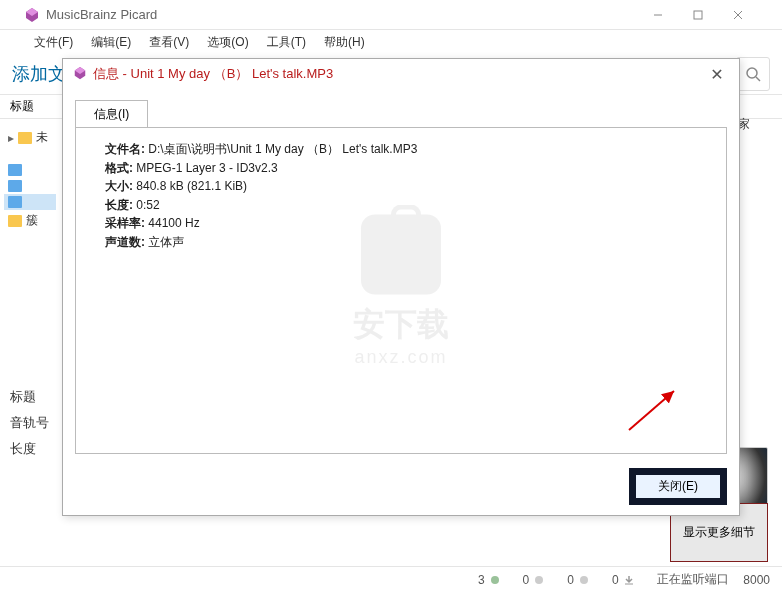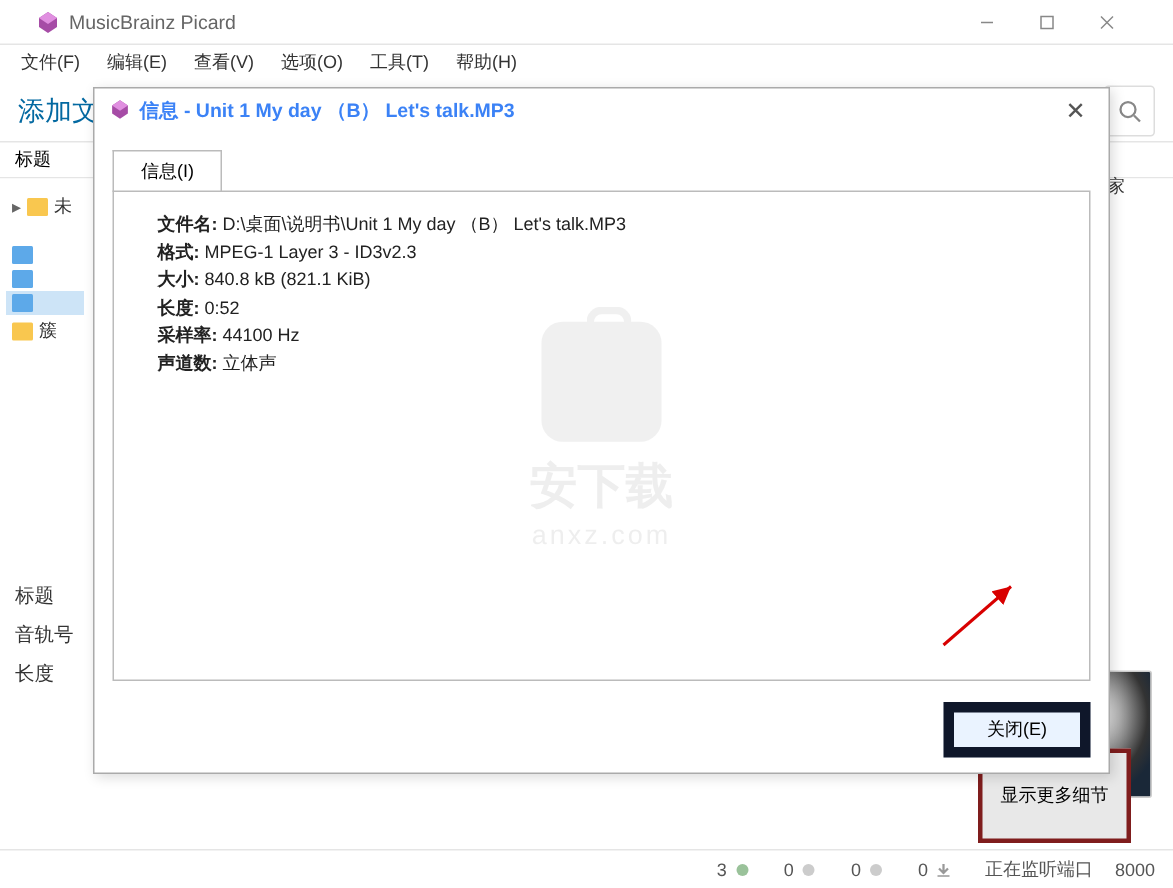--- a/index.html
+++ b/index.html
@@ -4,48 +4,48 @@
 <style>
 * { box-sizing: border-box; margin: 0; padding: 0; font-family: "Microsoft YaHei", "SimSun", sans-serif; font-size: 12px; }
 body { width: 782px; height: 592px; background: #fff; overflow: hidden; position: relative; }
 
 .titlebar { height: 30px; display: flex; align-items: center; padding: 0 24px; border-bottom: 1px solid #e5e5e5; }
 .app-icon { width: 16px; height: 16px; margin-right: 6px; }
 .title-text { color: #666; font-size: 13px; flex: 1; }
 .win-btns { display: flex; gap: 0; }
 .win-btn { width: 40px; height: 28px; display: flex; align-items: center; justify-content: center; color: #888; }
 
-.menubar { height: 24px; display: flex; padding: 0 6px; gap: 2px; }
+.menubar { height: 24px; display: flex; align-items: center; padding: 0 6px; gap: 2px; margin-left: 20px; }
 .menu-item { padding: 3px 8px; color: #333; }
 
 .toolbar-area { height: 40px; display: flex; align-items: center; padding: 0 12px; gap: 8px; }
 .toolbar-label { color: #0369a1; font-size: 18px; }
 .search-icon { width: 34px; height: 34px; border: 1px solid #ddd; border-radius: 3px; display: flex; align-items: center; justify-content: center; margin-left: auto; color: #888; }
 
 .content { height: 360px; background: #fff; display: flex; }
 .left-tree { width: 60px; padding: 8px 4px; }
 .tree-item { display: flex; align-items: center; gap: 4px; padding: 2px 4px; }
 .folder-icon { width: 14px; height: 12px; background: #f9c74f; border-radius: 1px; }
 .folder-icon.blue { background: #5da9e9; }
 .folder-text { font-size: 12px; color: #333; }
 .panel-labels { position: absolute; left: 10px; bottom: 130px; }
 .panel-label { padding: 4px 0; color: #333; font-size: 13px; }
 
 .cover-art { position: absolute; right: 14px; bottom: 60px; width: 85px; height: 85px; background: radial-gradient(circle at 40% 35%, #eee 0%, #ddd 30%, #333 65%, #1a2838 80%); border: 1px solid #ccc; border-radius: 2px; }
 
-.show-details-btn { position: absolute; right: 28px; bottom: 30px; padding: 20px 12px; border: 3px solid #7f1d1d; background: #e8e8e8; font-size: 12px; }
+.show-details-btn { position: absolute; right: 14px; bottom: 30px; padding: 20px 12px; border: 1px solid #7f1d1d; background: #e8e8e8; font-size: 12px; }
 
 .statusbar { position: absolute; left: 0; bottom: 0; width: 100%; height: 26px; display: flex; align-items: center; justify-content: flex-end; padding: 0 12px; gap: 22px; border-top: 1px solid #e5e5e5; color: #555; font-size: 12px; }
 .status-item { display: flex; align-items: center; gap: 4px; }
 .status-dot { width: 12px; height: 12px; }
 
 
 .dialog { position: absolute; left: 62px; top: 58px; width: 678px; height: 458px; background: #fff; border: 1px solid #aaa; box-shadow: 2px 2px 8px rgba(0,0,0,0.15); display: flex; flex-direction: column; }
 .dlg-title { height: 30px; display: flex; align-items: center; padding: 0 10px; }
-.dlg-title-text { flex: 1; font-size: 13px; color: #3b82f6; font-weight: bold; }
+.dlg-title-text { flex: 1; font-size: 13px; color: #b91c1c; }
 .dlg-close { width: 24px; height: 24px; display: flex; align-items: center; justify-content: center; font-size: 16px; color: #555; }
 
 .dlg-body { flex: 1; padding: 10px 12px 8px 12px; display: flex; flex-direction: column; }
 .tab-strip { display: flex; }
 .tab { padding: 5px 18px; border: 1px solid #bbb; border-bottom: none; background: #fff; position: relative; top: 1px; font-size: 12px; }
 .tab-panel { flex: 1; border: 1px solid #bbb; padding: 12px 29px; position: relative; }
 .info-line { font-family: "SimSun", monospace; font-size: 12px; color: #222; line-height: 1.55; white-space: pre; }
 .info-label { font-weight: bold; }
 
 .arrow { position: absolute; right: 42px; bottom: 18px; }

